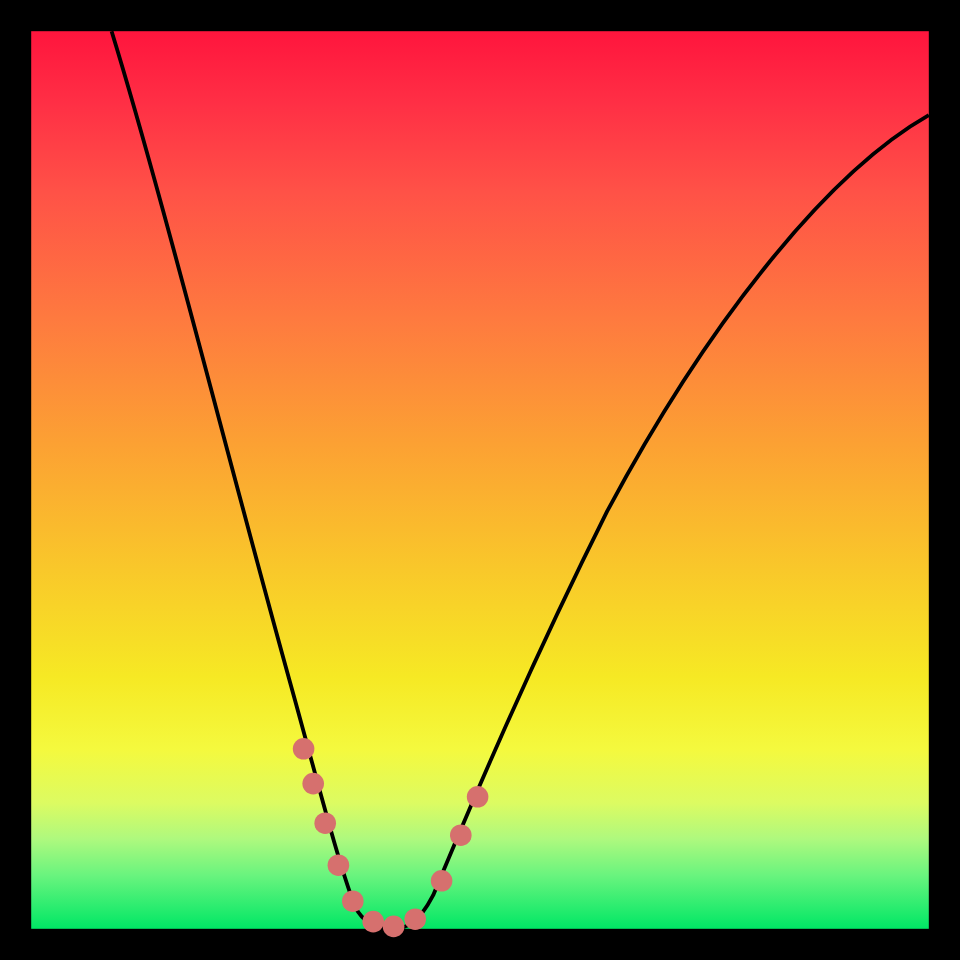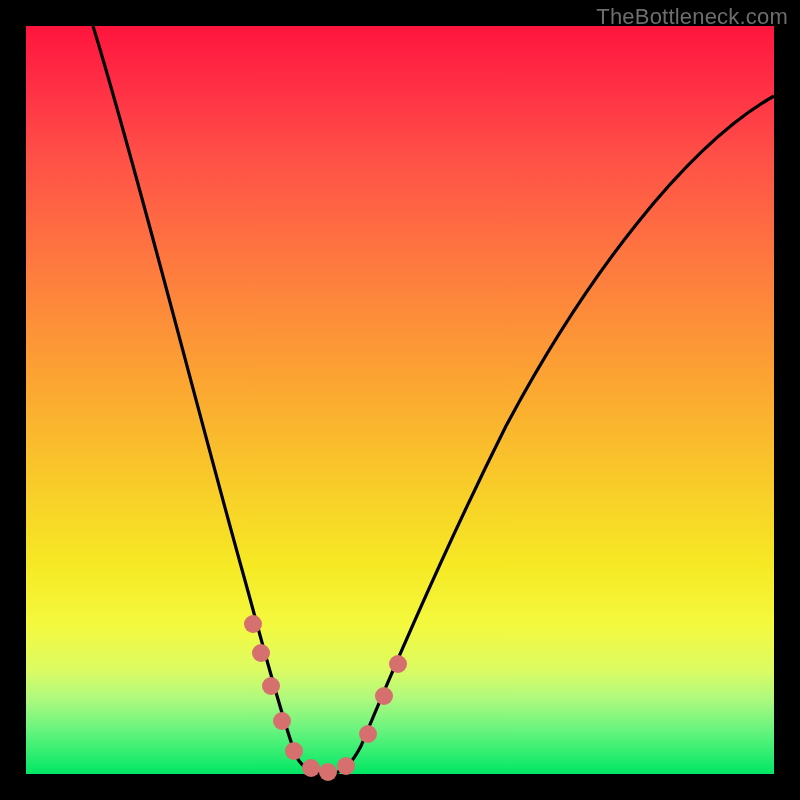--- a/index.html
+++ b/index.html
@@ -80,14 +80,13 @@
         <circle cx="268" cy="725" r="9"></circle>
         <circle cx="285" cy="742" r="9"></circle>
         <circle cx="302" cy="746" r="9"></circle>
         <circle cx="320" cy="740" r="9"></circle>
         <circle cx="342" cy="708" r="9"></circle>
         <circle cx="358" cy="670" r="9"></circle>
         <circle cx="372" cy="638" r="9"></circle>
       </g>
     </svg>
   </div>
-  <div class="watermark">TheBottleneck.com</div>
 </div>
 
 </body></html>

